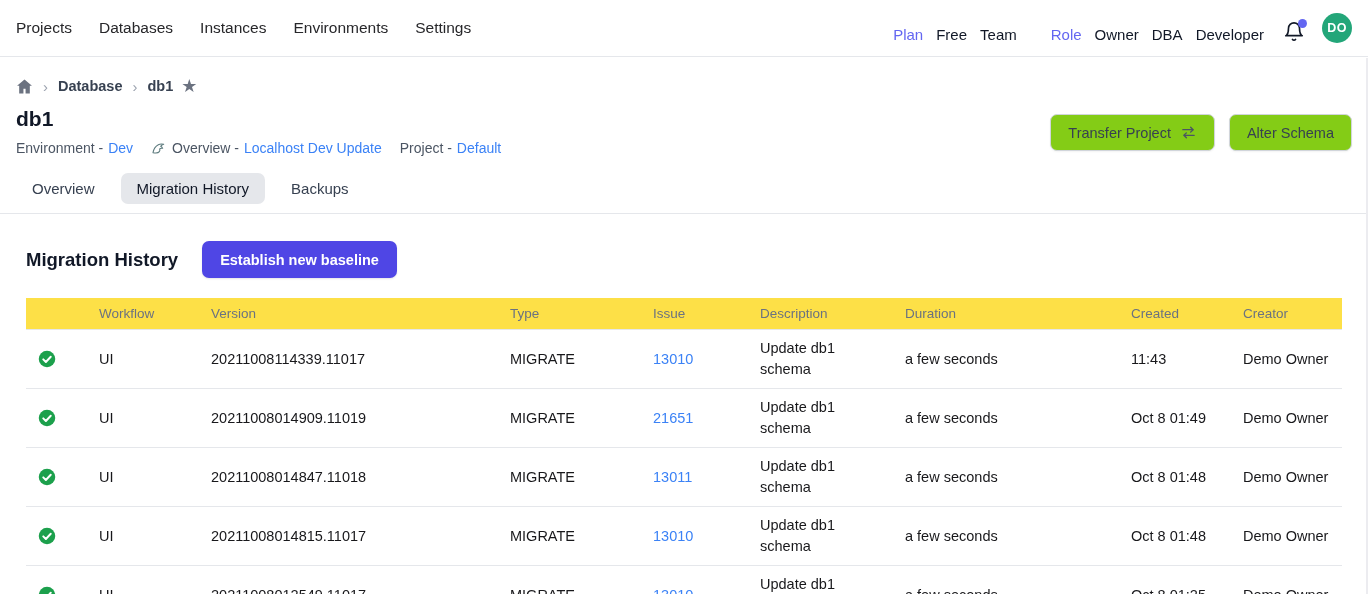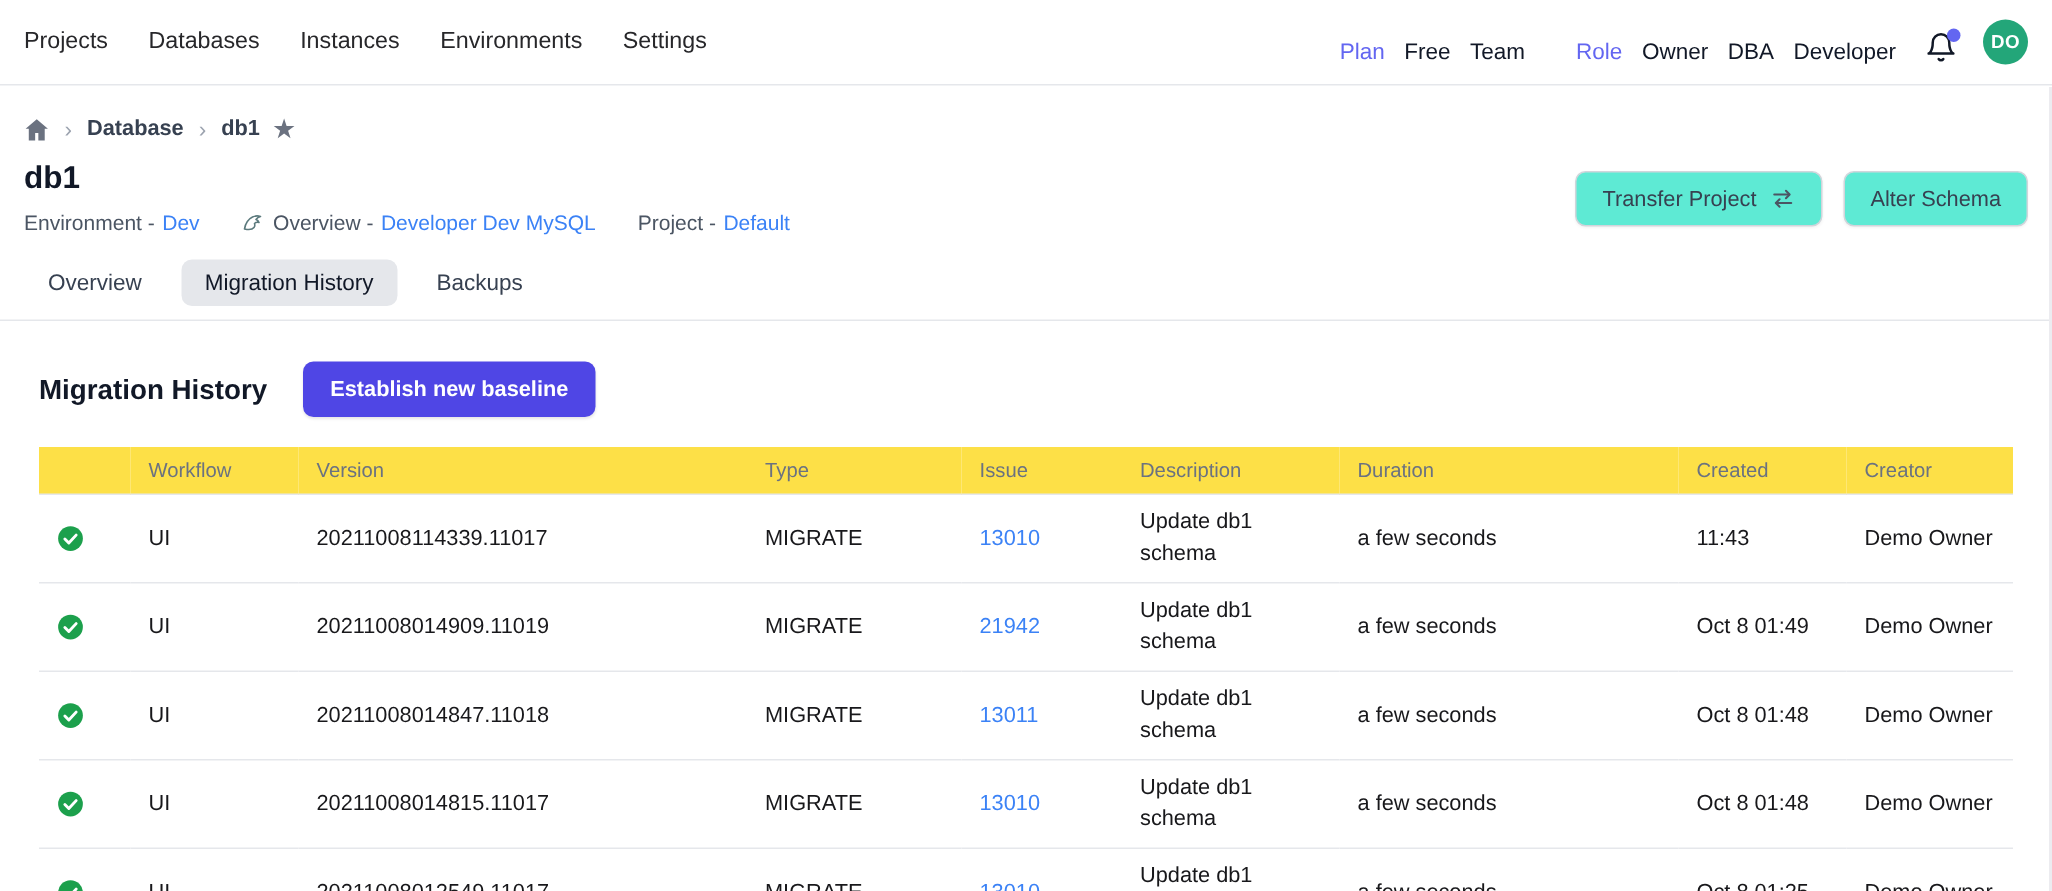--- a/index.html
+++ b/index.html
@@ -34,26 +34,26 @@
   
   .content { padding:0 16px; }
   .breadcrumb { display:flex; align-items:center; gap:10px; padding-top:20px; font-size:14.5px; color:#374151; }
   .breadcrumb .crumb { cursor:pointer;font-weight:bold; }
   .crumb-sep { color:#9ca3af; font-size:15px; }
   .star { color:#6b7280; font-size:18px; cursor:pointer; line-height:1; margin-left:-2px; }
   .home-ico { display:flex; cursor:pointer; }
 
   .title-row { display:flex; justify-content:space-between; align-items:center; }
   .page-title { margin:12px 0 0 0; font-size:21px; font-weight:700; color:#111827; }
-  .meta-row { margin-top:9px; display:flex; align-items:center; gap:28px; font-size:14px; color:#4b5563; }
+  .meta-row { margin-top:9px; display:flex; align-items:center; gap:18px; font-size:14px; color:#4b5563; }
   .meta-group { display:flex; align-items:center; gap:5px; }
   .link { color:var(--link); cursor:pointer; }
   .actions { display:flex; gap:14px; margin-top:14px; }
   .btn {
-    height:37px; padding:0 17px; background:#5eead4; border:1px solid #d1d5db; border-radius:7px;
+    height:37px; padding:0 17px; background:#84cc16; border:1px solid #d1d5db; border-radius:7px;
     font-family:inherit; font-size:14.5px; color:#374151; display:flex; align-items:center; gap:9px;
     cursor:pointer; box-shadow:0 1px 2px rgba(0,0,0,.05); white-space:nowrap;
   }
   .tabs { margin-top:17px; display:flex; align-items:center; gap:10px; font-size:15px; color:#374151; padding-bottom:9px; }
   .tab { padding:7px 16px; border-radius:7px; cursor:pointer; }
   .tab.active { background:#e5e7eb; color:#111827; }
   .divider { height:1px; background:#e5e7eb; width:100%; }
 
   .section { padding:0 16px 0 26px; margin-top:27px; }
   .heading-row { display:flex; align-items:center; gap:24px; }
@@ -134,21 +134,21 @@
           <span>Environment -</span>
           <span class="link">Dev</span>
         </span>
         <span class="meta-group">
           <span style="display:flex;">
             <svg width="16" height="16" viewBox="0 0 24 24" fill="none" stroke="#5c7a7d" stroke-width="1.6" stroke-linejoin="round">
               <path d="M3 19c1-6 4-10 8-12 2-1 5-1.5 8-.5-2 .5-3.5 1.5-4.5 3 1.5.5 2.5 1.5 3 3-2-.5-3.5 0-4.5 1 .5 1.5.3 3-.5 4-1.5 2-5 2.5-9.5 1.5z"></path>
             </svg>
           </span>
           <span>Overview -</span>
-          <span class="link">Developer Dev MySQL</span>
+          <span class="link">Localhost Dev Update</span>
         </span>
         <span class="meta-group">
           <span>Project -</span>
           <span class="link">Default</span>
         </span>
       </div>
     </div>
     <div class="actions">
       <button class="btn">
         <span>Transfer Project</span>
@@ -242,21 +242,21 @@
             <span class="status-ico">
       <svg width="18" height="18" viewBox="0 0 24 24">
         <circle cx="12" cy="12" r="11" class="check-bg" fill="#1ca04c"></circle>
         <path d="M7 12.5 10.5 16 17 9" fill="none" stroke="#fff" stroke-width="2.6" stroke-linecap="round" stroke-linejoin="round"></path>
       </svg>
     </span>
           </td>
     <td>UI</td>
     <td>20211008014909.11019</td>
     <td>MIGRATE</td>
-    <td><a class="link">21942</a></td>
+    <td><a class="link">21651</a></td>
     <td>Update db1 schema</td>
     <td>a few seconds</td>
     <td>Oct 8 01:49</td>
     <td>Demo Owner</td>
   </tr>
 
   <tr>
     <td>
             <span class="status-ico">
       <svg width="18" height="18" viewBox="0 0 24 24">

